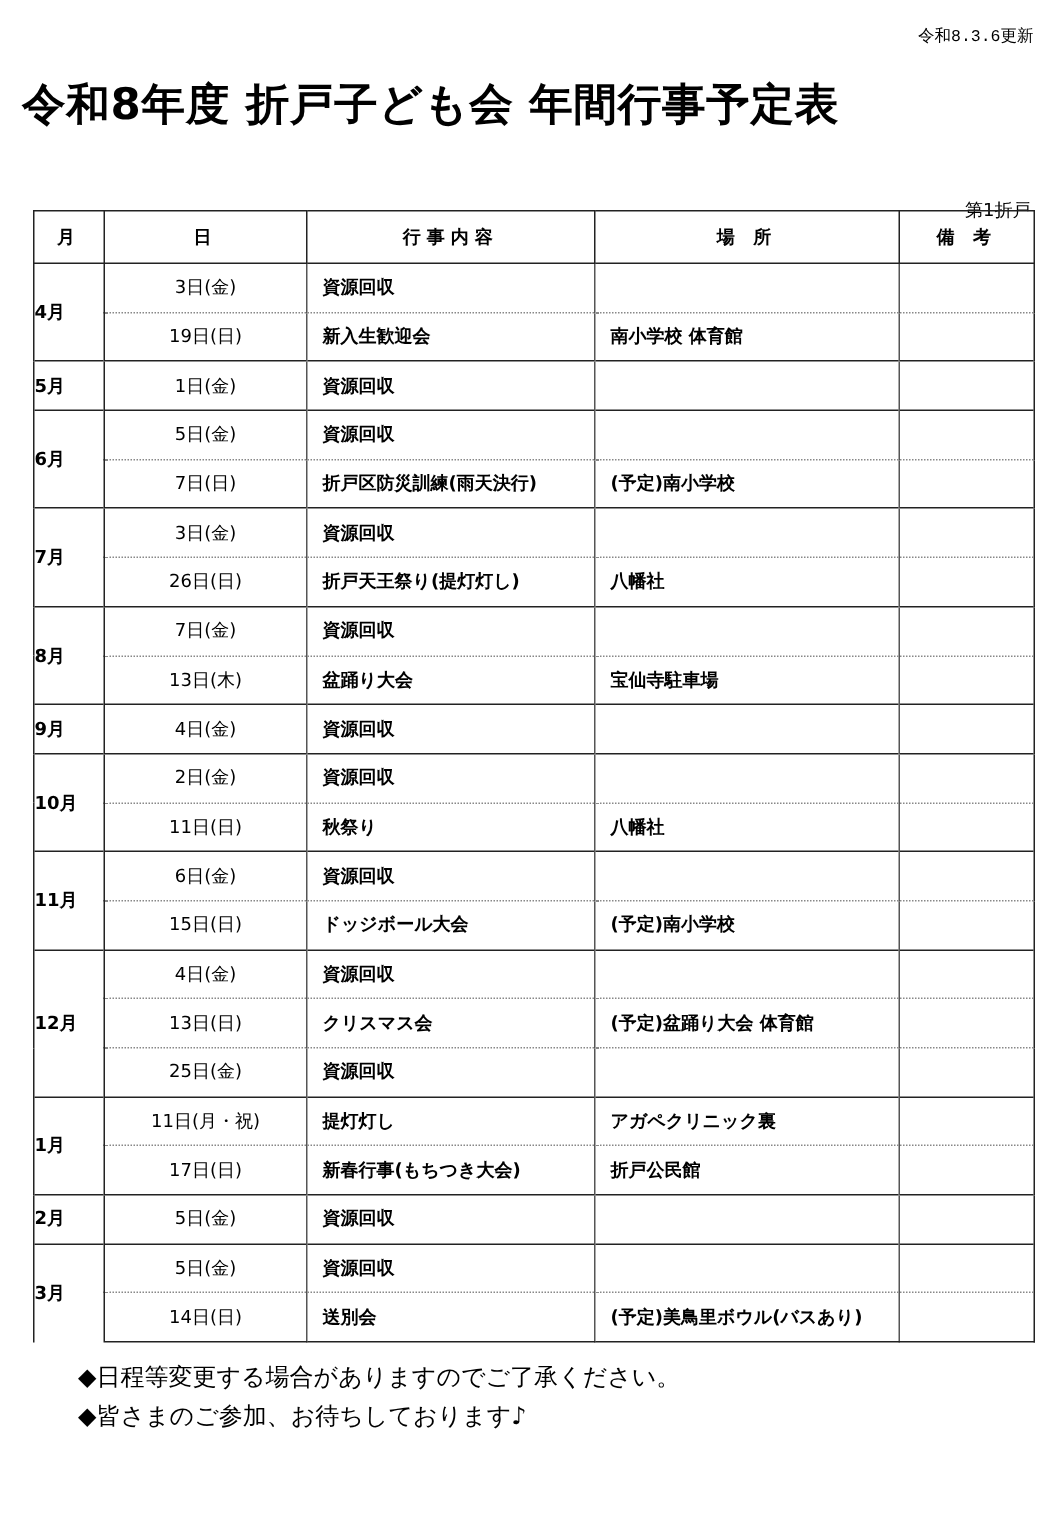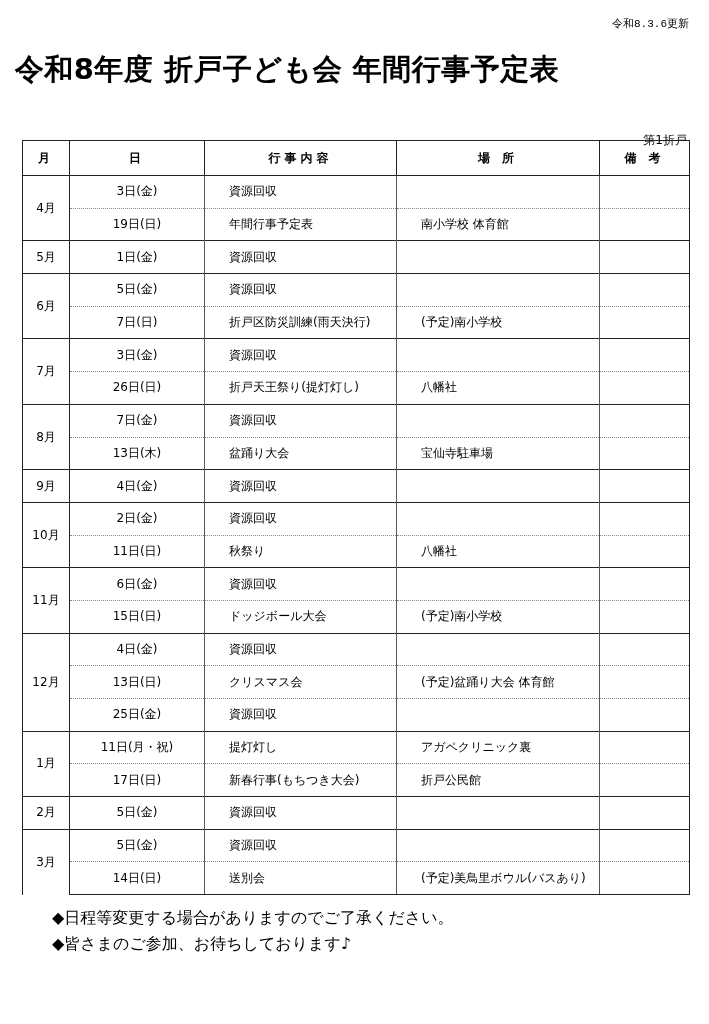--- a/index.html
+++ b/index.html
@@ -3,24 +3,24 @@
 <meta charset="utf-8">
 <style>
   html,body{margin:0;padding:0;background:#fff;}
   body{width:709px;height:1024px;position:relative;font-family:"DejaVu Sans",sans-serif;color:#000;overflow:hidden;}
   .updated{position:absolute;top:16px;right:20px;font-size:11px;font-family:Liberation Mono, monospace;}
   .title{position:absolute;top:50px;left:0;width:574px;text-align:center;font-size:29px;font-weight:bold;letter-spacing:0.5px;}
   .org{position:absolute;top:132px;right:22px;font-size:12px;}
   table{position:absolute;top:140px;left:22px;width:667px;border-collapse:collapse;table-layout:fixed;font-size:12px;}
   th{height:32px;border:1.5px solid #222;font-weight:bold;font-size:12px;letter-spacing:4px;}
   td{height:31.7px;padding:0;border-left:1px solid #555;border-right:1px solid #555;}
-  td.month{text-align:center;border-left:1.5px solid #222;border-right:1.5px solid #222;}
+  td.month{text-align:left;border-left:1.5px solid #222;border-right:1.5px solid #222;font-weight:bold;}
   td.last{border-right:1.5px solid #222;}
   td.day{text-align:center;}
-  td.txt{padding-left:24px;}
+  td.txt{padding-left:10px;font-weight:bold;}
   tr.sub td:not(.month){border-top:1px dotted #888;}
   tr.first td{border-top:1.5px solid #222;}
   tbody tr:last-child td{border-bottom:1.5px solid #222;}
   .notes{position:absolute;top:905px;left:52px;font-size:16px;line-height:26px;}
 </style>
 </head>
 <body>
 
 <div class="updated">令和8.3.6更新</div>
 <div class="title">令和8年度 折戸子ども会 年間行事予定表</div>
@@ -46,21 +46,21 @@
   <tbody id="tbody">
       <tr class="first">
         <td class="month" rowspan="2">4月</td>
         <td class="day">3日(金)</td>
         <td class="txt">資源回収</td>
         <td class="txt"></td>
         <td class="last"></td>
       </tr>
       <tr class="sub">
         <td class="day">19日(日)</td>
-        <td class="txt">年間行事予定表</td>
+        <td class="txt">新入生歓迎会</td>
         <td class="txt">南小学校 体育館</td>
         <td class="last"></td>
       </tr>
       <tr class="first">
         <td class="month" rowspan="1">5月</td>
         <td class="day">1日(金)</td>
         <td class="txt">資源回収</td>
         <td class="txt"></td>
         <td class="last"></td>
       </tr>

